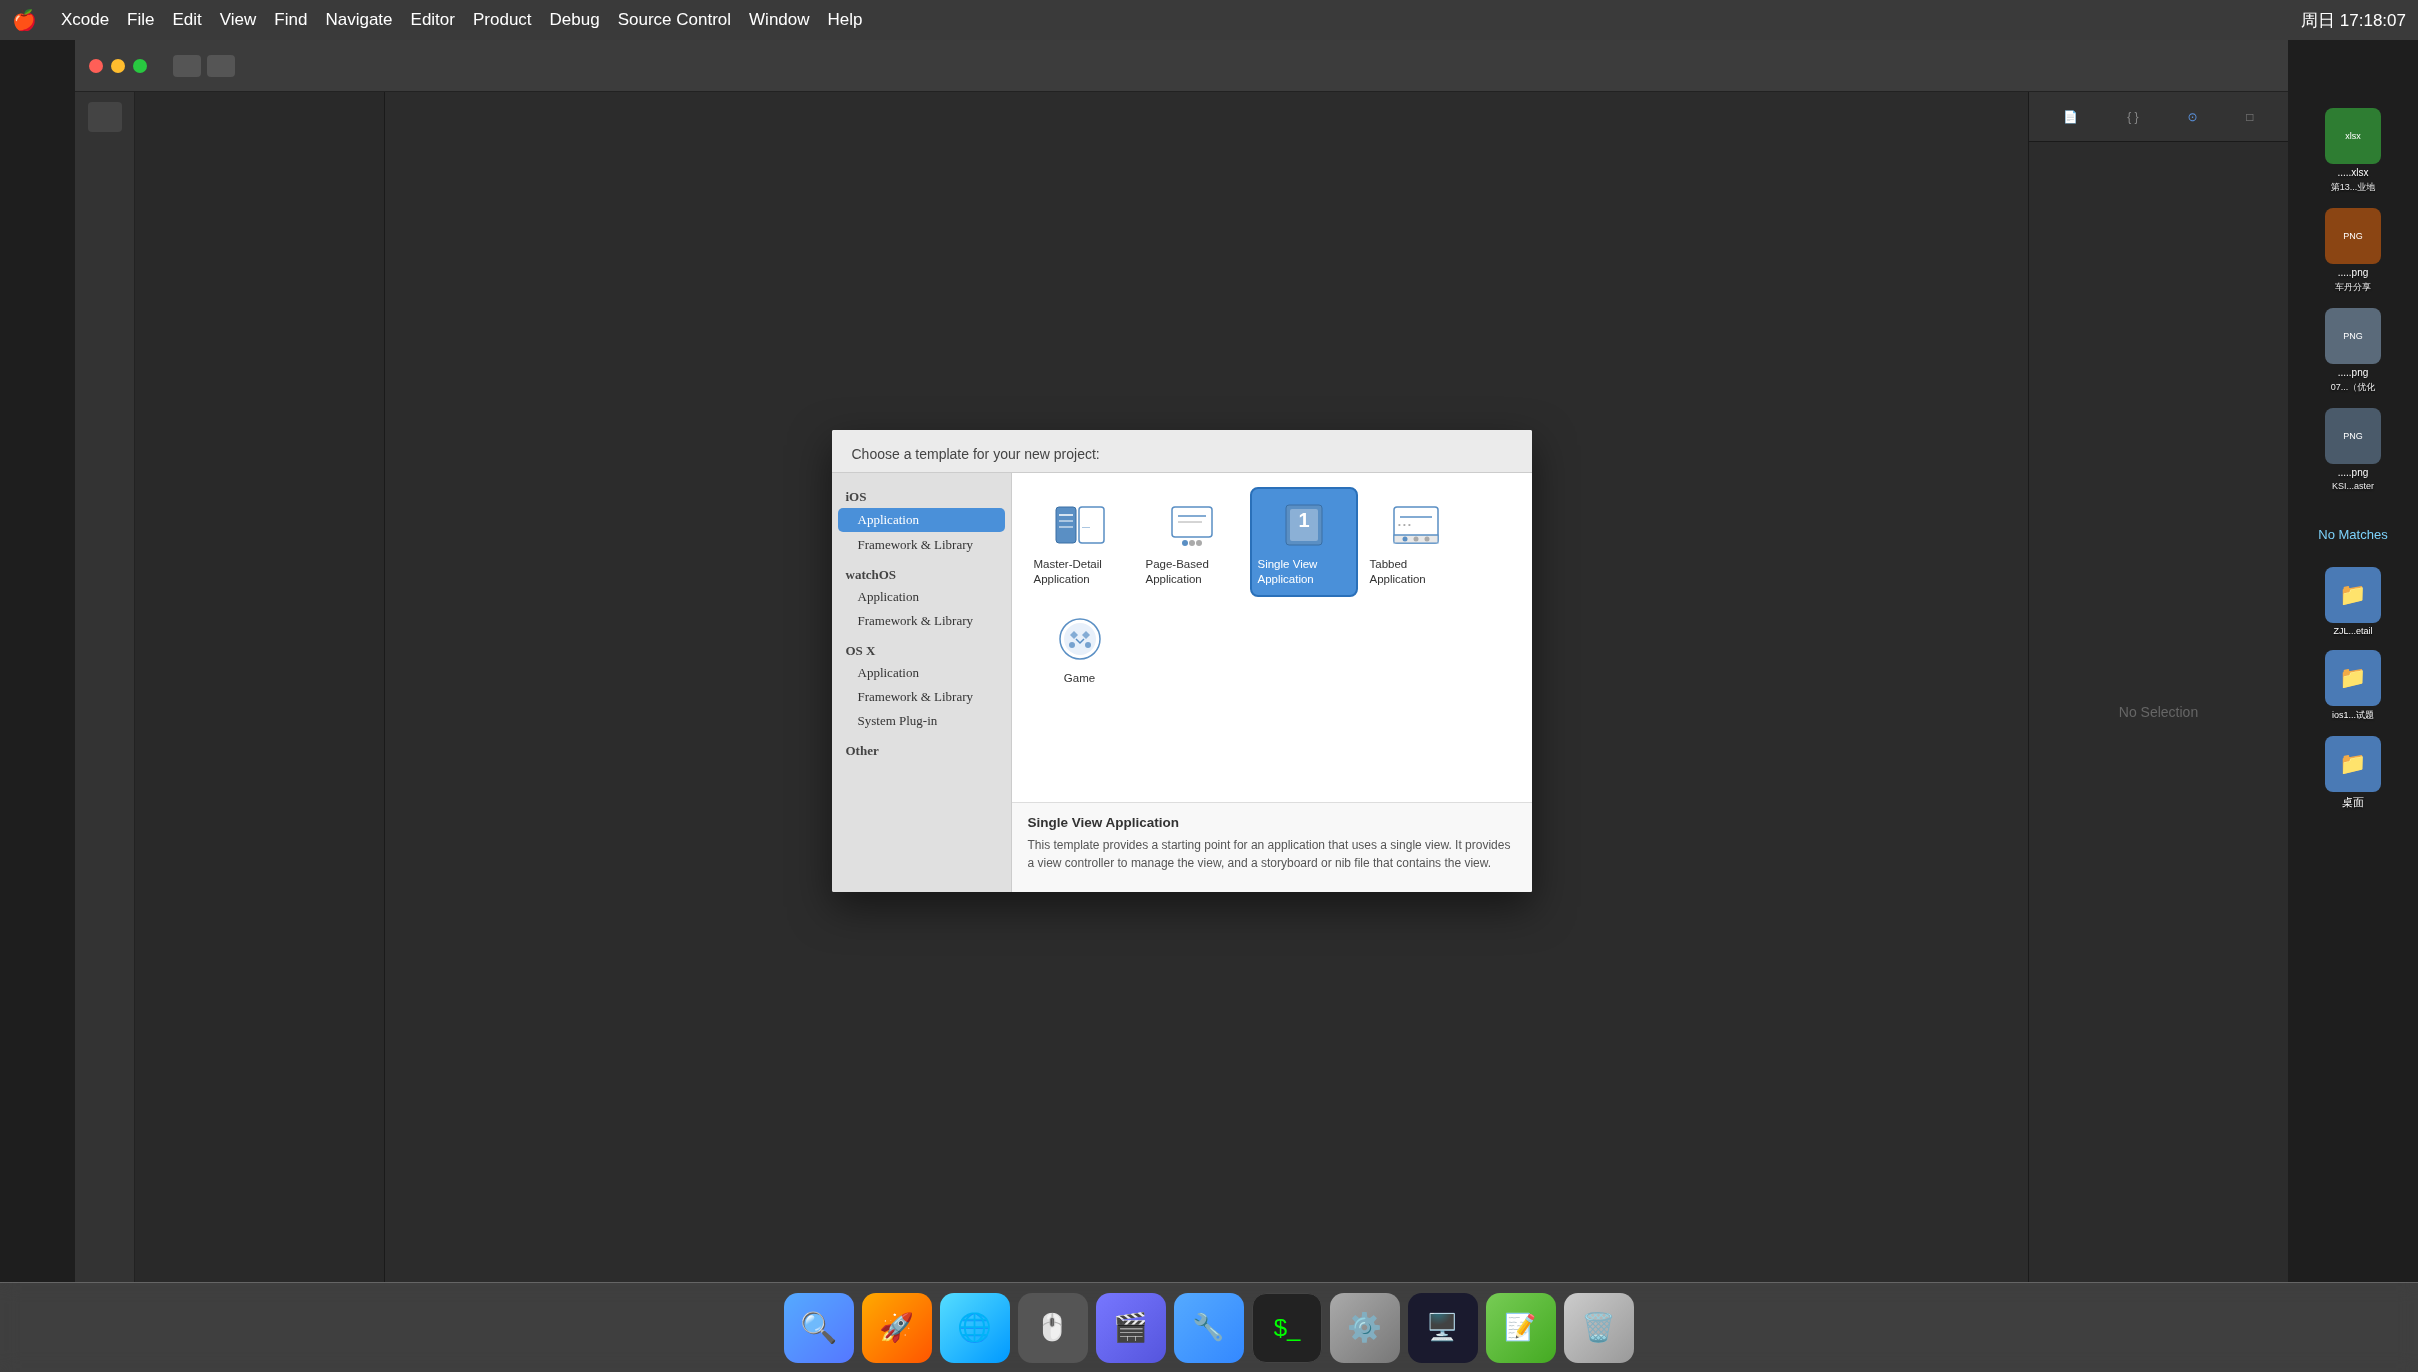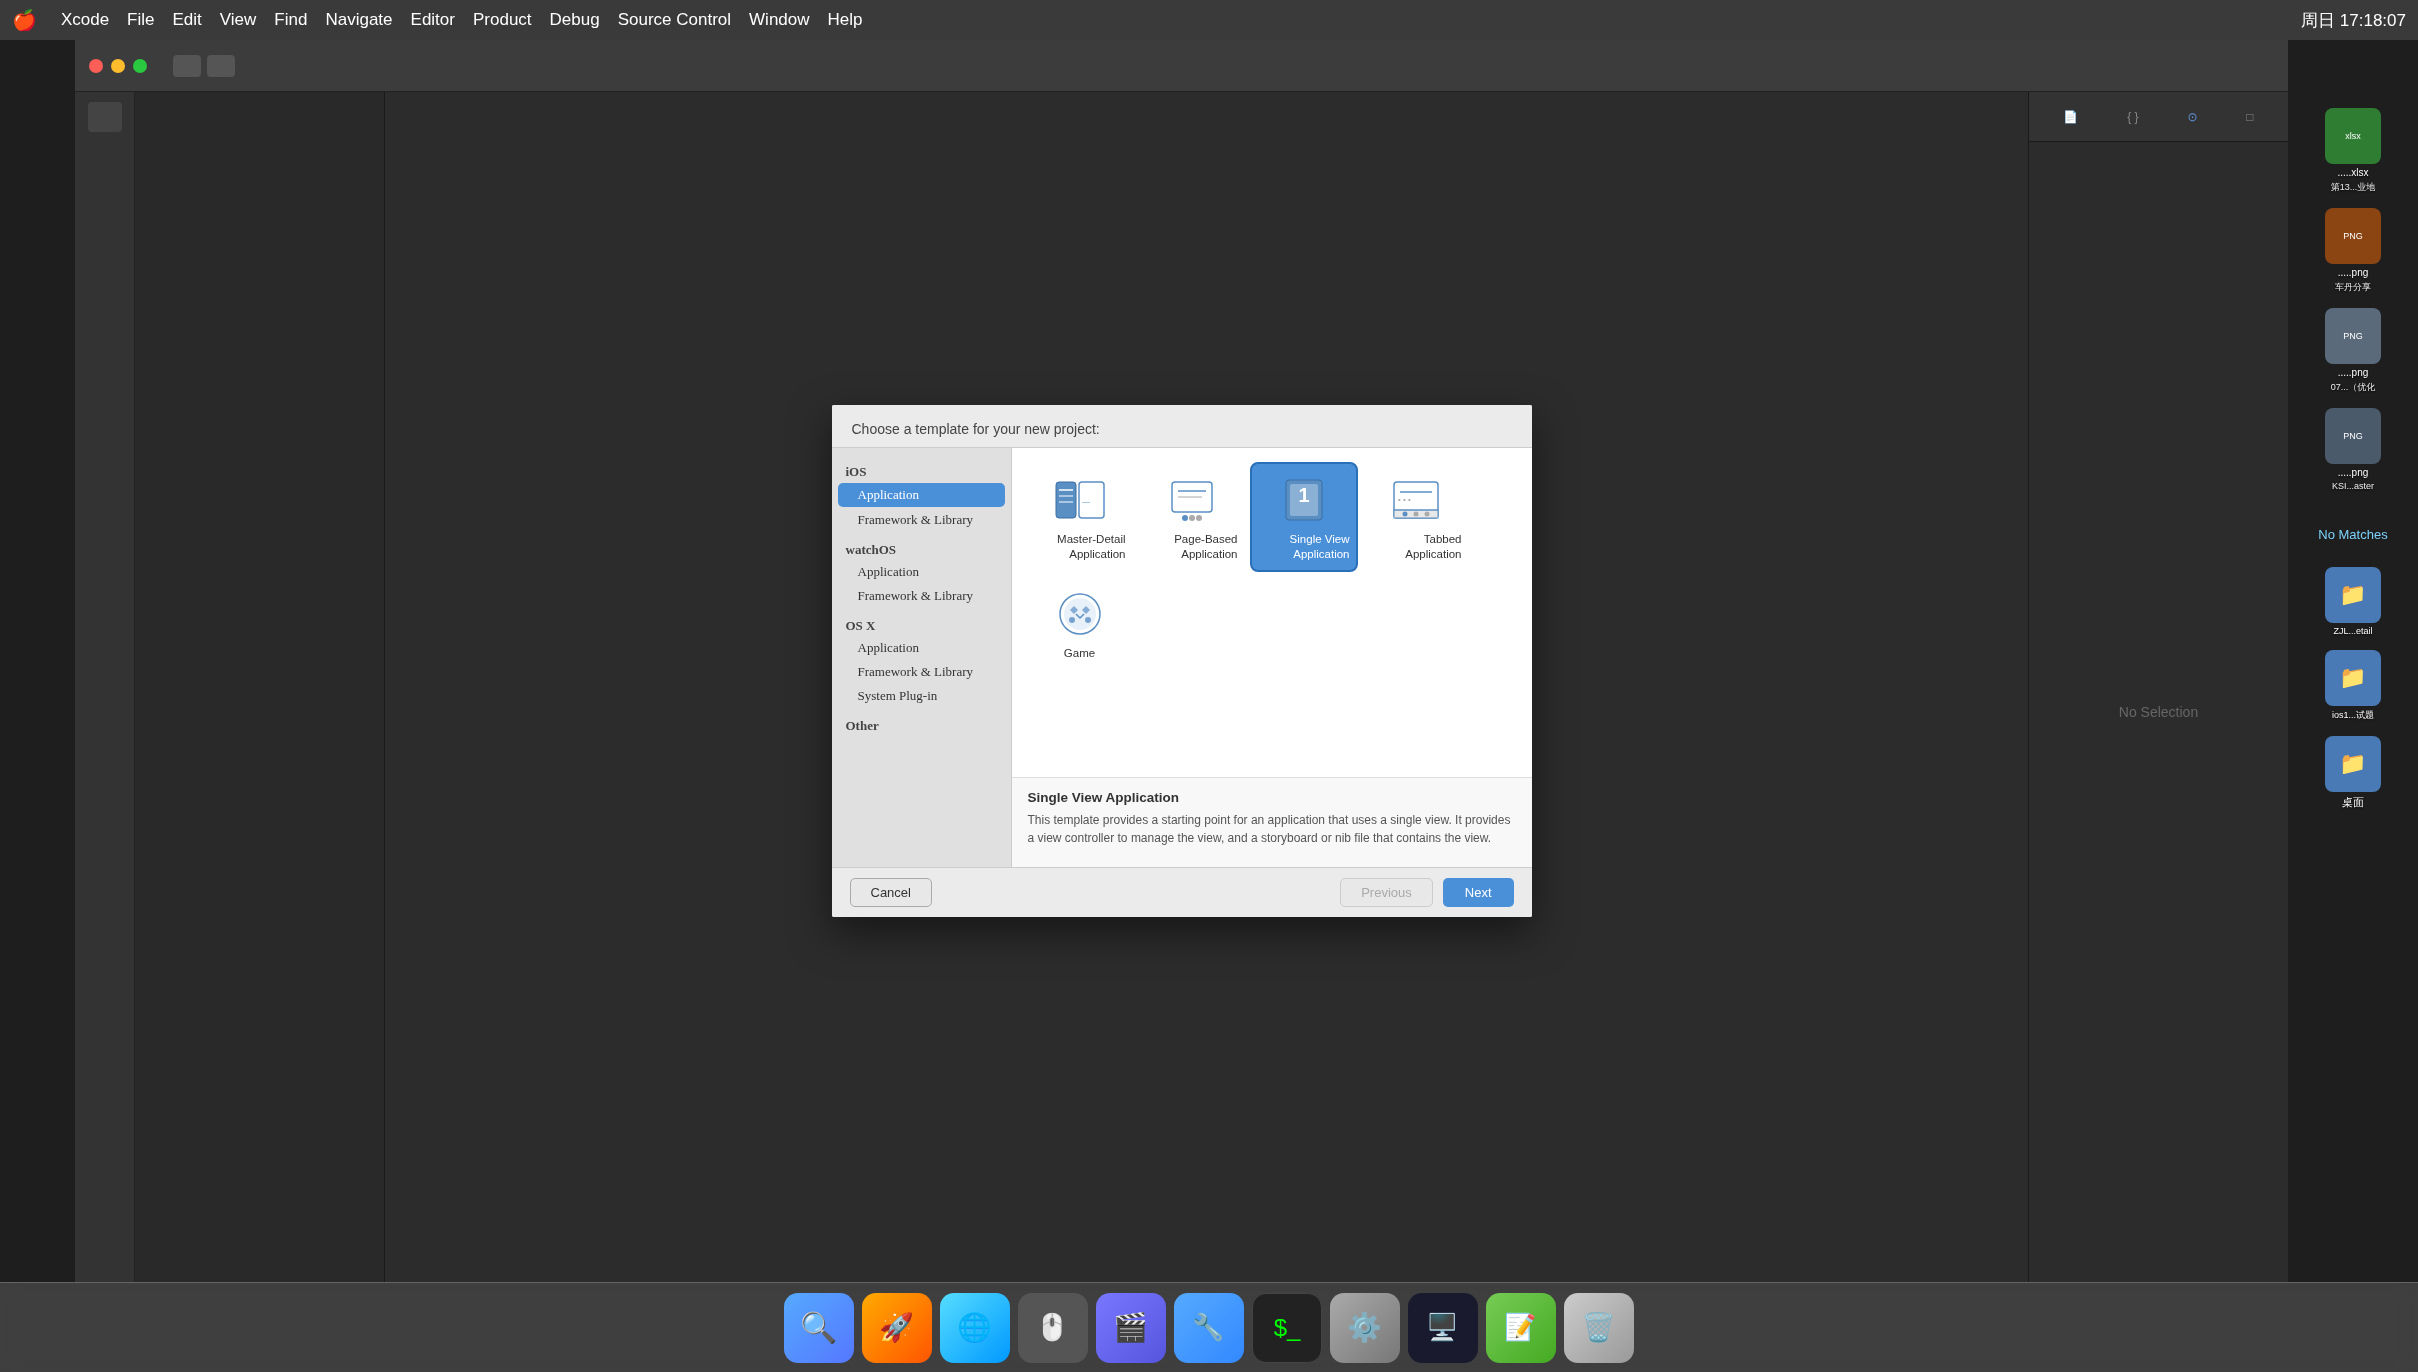--- a/index.html
+++ b/index.html
@@ -168,21 +168,21 @@
       width: 52px;
       height: 52px;
       margin-bottom: 6px;
       display: flex;
       align-items: center;
       justify-content: center;
     }
     .fd-item-label {
       font-size: 11.5px;
       color: #333;
-      text-align: right;
+      text-align: left;
       line-height: 1.3;
     }
 
     .fd-desc {
       border-top: 1px solid #ddd;
       padding: 12px 16px;
       background: #f8f8f8;
       min-height: 90px;
     }
     .fd-desc-title {
@@ -464,27 +464,20 @@
 
         </div>
 
         <div class="fd-desc">
           <div class="fd-desc-title">Single View Application</div>
           <div class="fd-desc-text">This template provides a starting point for an application that uses a single view. It provides a view controller to manage the view, and a storyboard or nib file that contains the view.</div>
         </div>
       </div>
     </div>
 
-    <div class="fd-footer">
-      <button class="fd-btn fd-btn-cancel">Cancel</button>
-      <div class="fd-footer-right">
-        <button class="fd-btn fd-btn-prev">Previous</button>
-        <button class="fd-btn fd-btn-next">Next</button>
-      </div>
-    </div>
   </div>
 </div>
 
 <div class="dock">
   <div class="dock-item" style="background:linear-gradient(135deg,#5af,#57f);">
     <span style="font-size:30px;">🔍</span>
   </div>
   <div class="dock-item" style="background:linear-gradient(135deg,#fa0,#f50);">
     <span style="font-size:28px;">🚀</span>
   </div>

